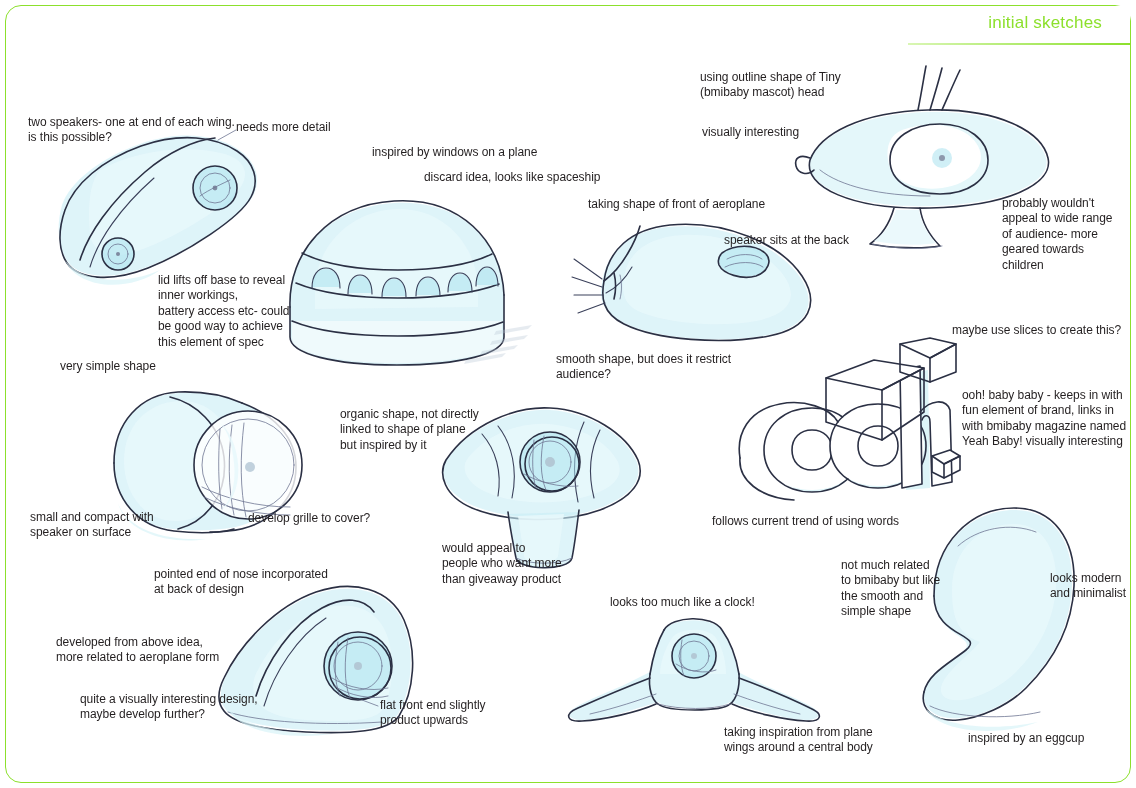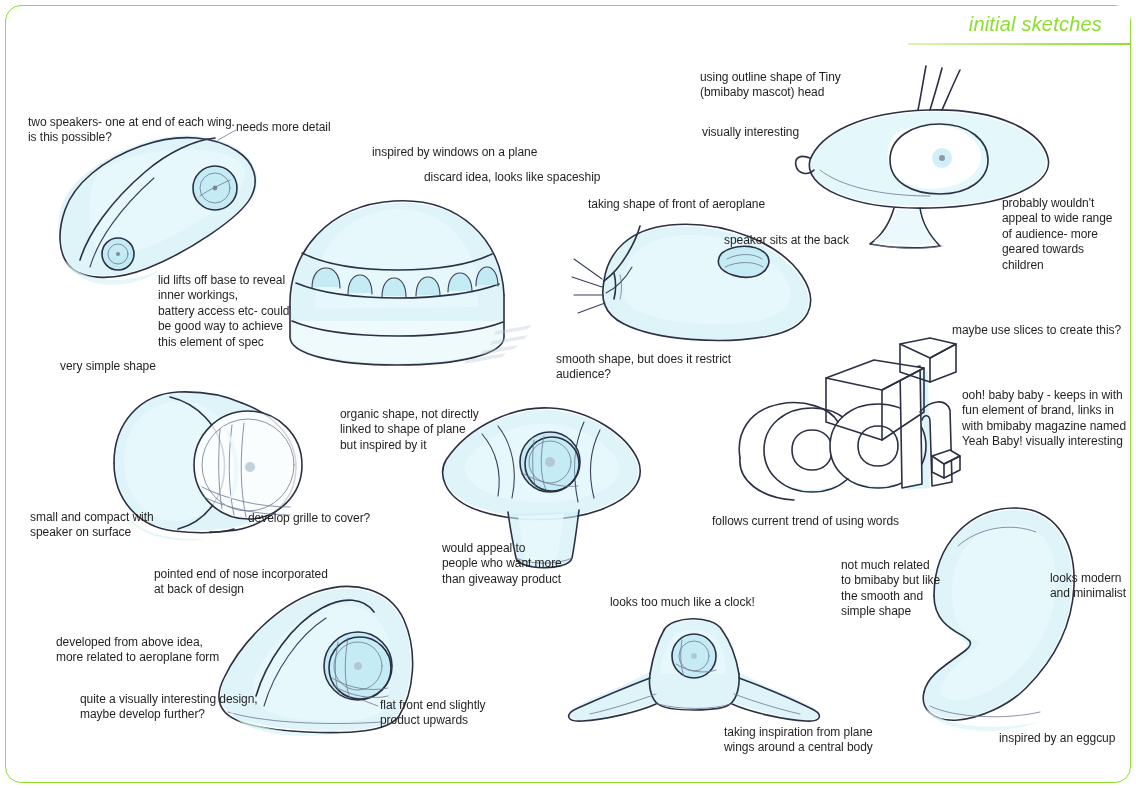--- a/index.html
+++ b/index.html
@@ -14,21 +14,21 @@
   .frame{
     position:absolute;left:5px;top:5px;width:1126px;height:778px;
     border:1.5px solid #8CE02C;border-radius:16px;box-sizing:border-box;
     pointer-events:none;
   }
   .title-mask{position:absolute;right:6px;top:6px;width:228px;height:38px;background:#fff;}
   .title-line{position:absolute;right:6px;top:43px;width:222px;height:2px;
     background:linear-gradient(to left,#8CE02C,#d9f6b4);}
   .sheet-title{
     position:absolute;right:34px;top:13px;
-    font-size:20px;color:#8CE02C;letter-spacing:.2px;white-space:nowrap;font-style:italic;
+    font-size:17px;color:#8CE02C;letter-spacing:.2px;white-space:nowrap;
   }
 
   
   .note{
     position:absolute;font-size:12px;line-height:15.4px;color:#231f20;
     white-space:pre-line;letter-spacing:-.05px;
   }
 
   
   .sk{position:absolute;}
@@ -347,20 +347,20 @@
 at back of design</div>
   <div class="note" style="left:610px;top:595px;">looks too much like a clock!</div>
   <div class="note" style="left:56px;top:635px;">developed from above idea,
 more related to aeroplane form</div>
   <div class="note" style="left:80px;top:692px;">quite a visually interesting design,
 maybe develop further?</div>
   <div class="note" style="left:380px;top:698px;">flat front end slightly
 product upwards</div>
   <div class="note" style="left:724px;top:725px;">taking inspiration from plane
 wings around a central body</div>
-  <div class="note" style="left:999px;top:731px;text-align:center;">inspired by an eggcup</div>
+  <div class="note" style="left:968px;top:731px;text-align:center;">inspired by an eggcup</div>
 
   <svg class="sk" style="left:0;top:0;" width="1136" height="788">
     <path class="ln-f" d="M236,130 L218,140" stroke="#3a405a"></path>
     <path class="ln-f" d="M378,706 L362,700" stroke="#3a405a"></path>
   </svg>
 
 </div>
 
 </body></html>

